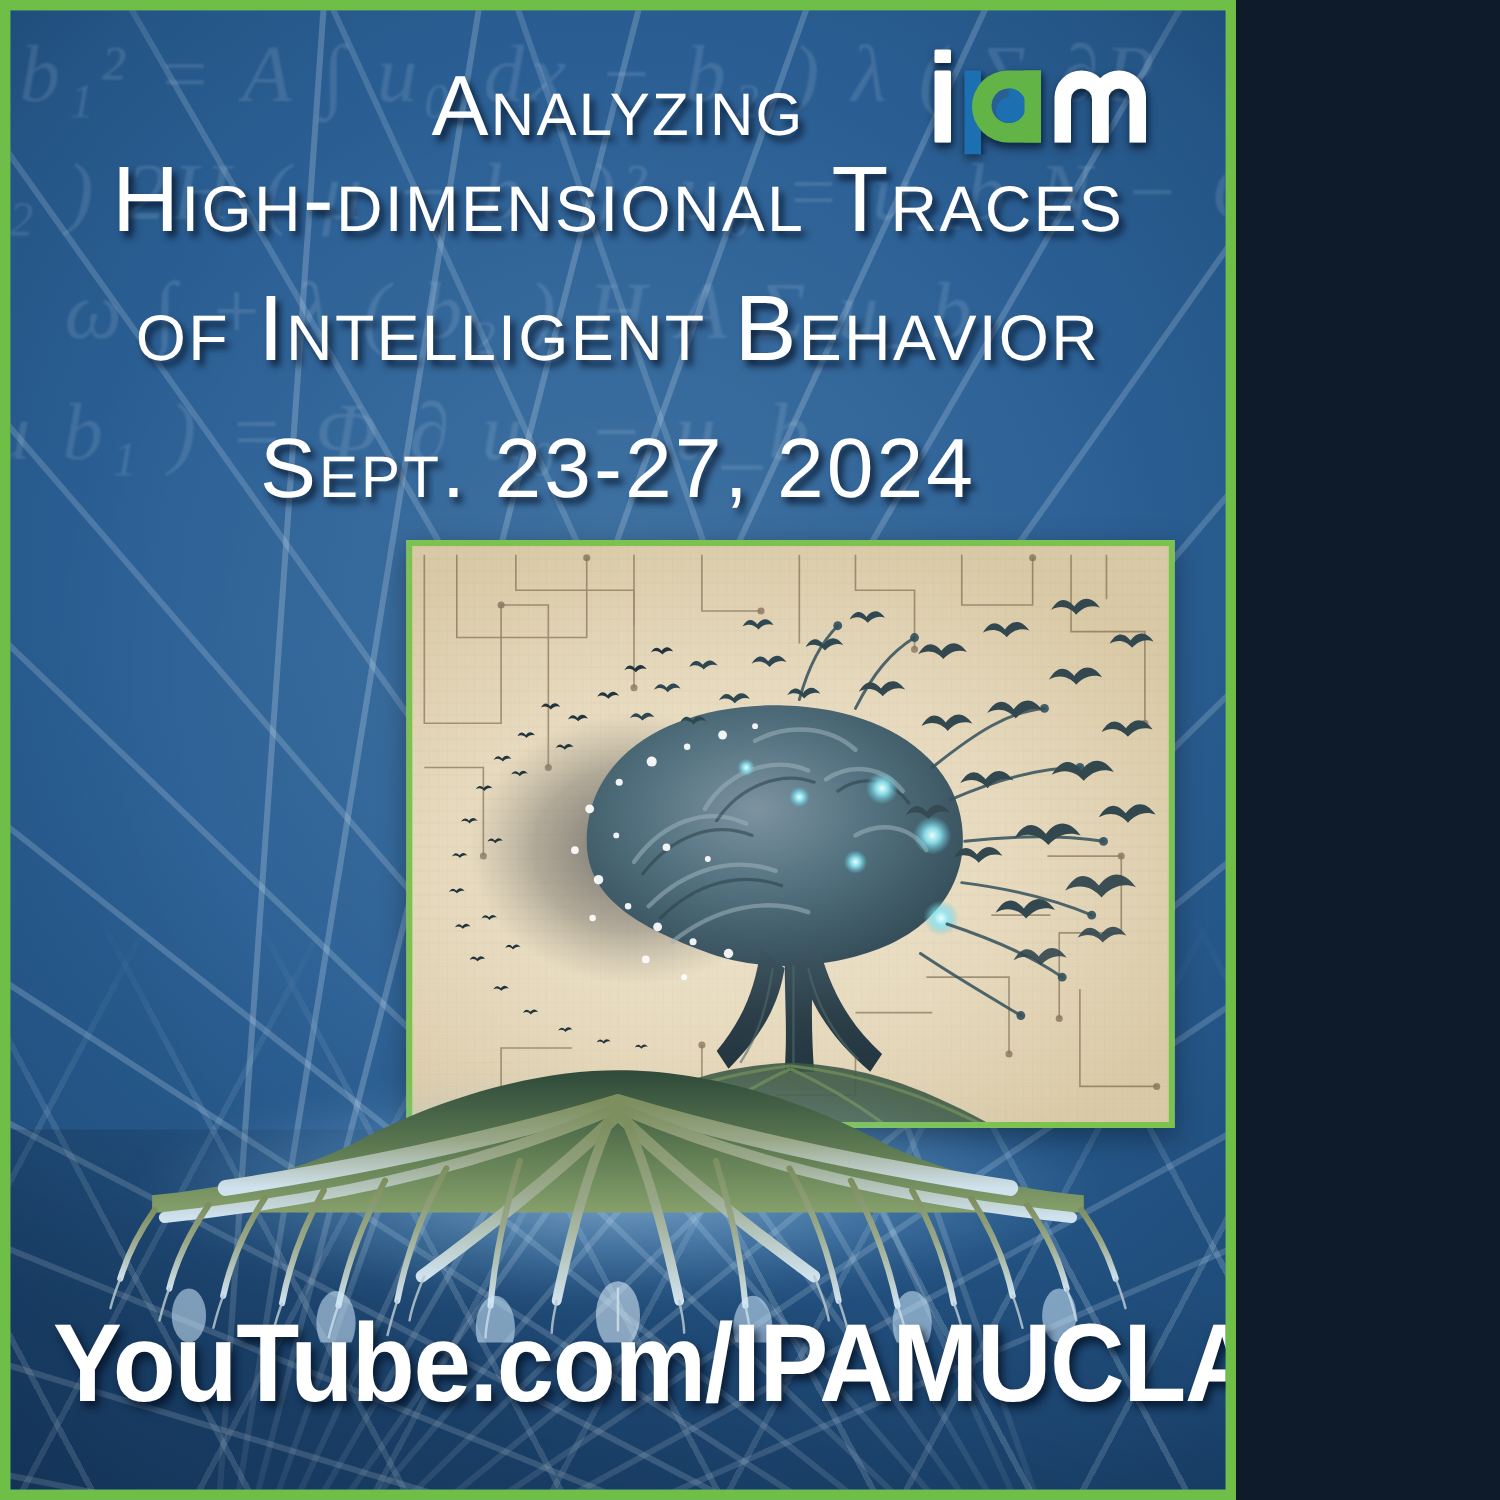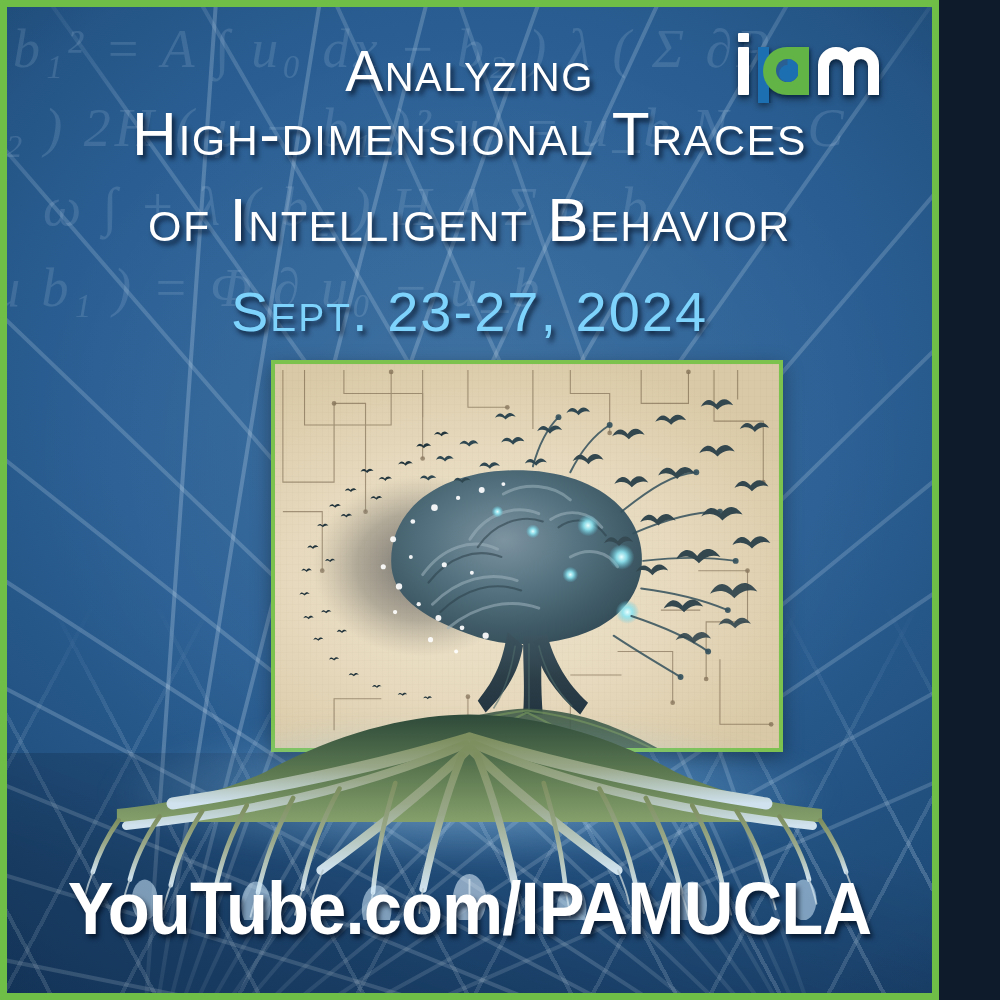--- a/index.html
+++ b/index.html
@@ -1,20 +1,20 @@
 <!DOCTYPE html>
 <html><head>
 <meta charset="utf-8">
 <style>
   html,body{margin:0;padding:0;background:#0d1b2a;}
   *{box-sizing:border-box;}
 
   #poster{
     position:relative;
-    width:939px;height:1000px;
+    width:824px;height:1000px;
     overflow:hidden;
     font-family:"Liberation Sans","DejaVu Sans",sans-serif;
     border:7px solid #6fbe47;
     background:#2a5e93;
   }
 
   
   .layer{position:absolute;inset:0;}
 
   .bg-base{
@@ -94,21 +94,21 @@
   }
   .t1{font-size:57px;}
   .t2{font-size:62px;text-align:center;}
   .t3{font-size:62px;margin-top:20px;}
 
   .dates{
     margin-top:26px;
     font-variant:small-caps;
     font-size:56px;
     letter-spacing:2px;
-    color:#7dd3fc;
+    color:#ffffff;
     text-shadow:3px 4px 5px rgba(0,10,26,.72);
   }
 
   
   .art-frame{
     position:absolute;left:264px;top:353px;width:512px;height:392px;
     border:4px solid #7cc24f;
     overflow:hidden;
     background:#e8dcc0;
     box-shadow:0 6px 18px rgba(0,0,0,.35);

